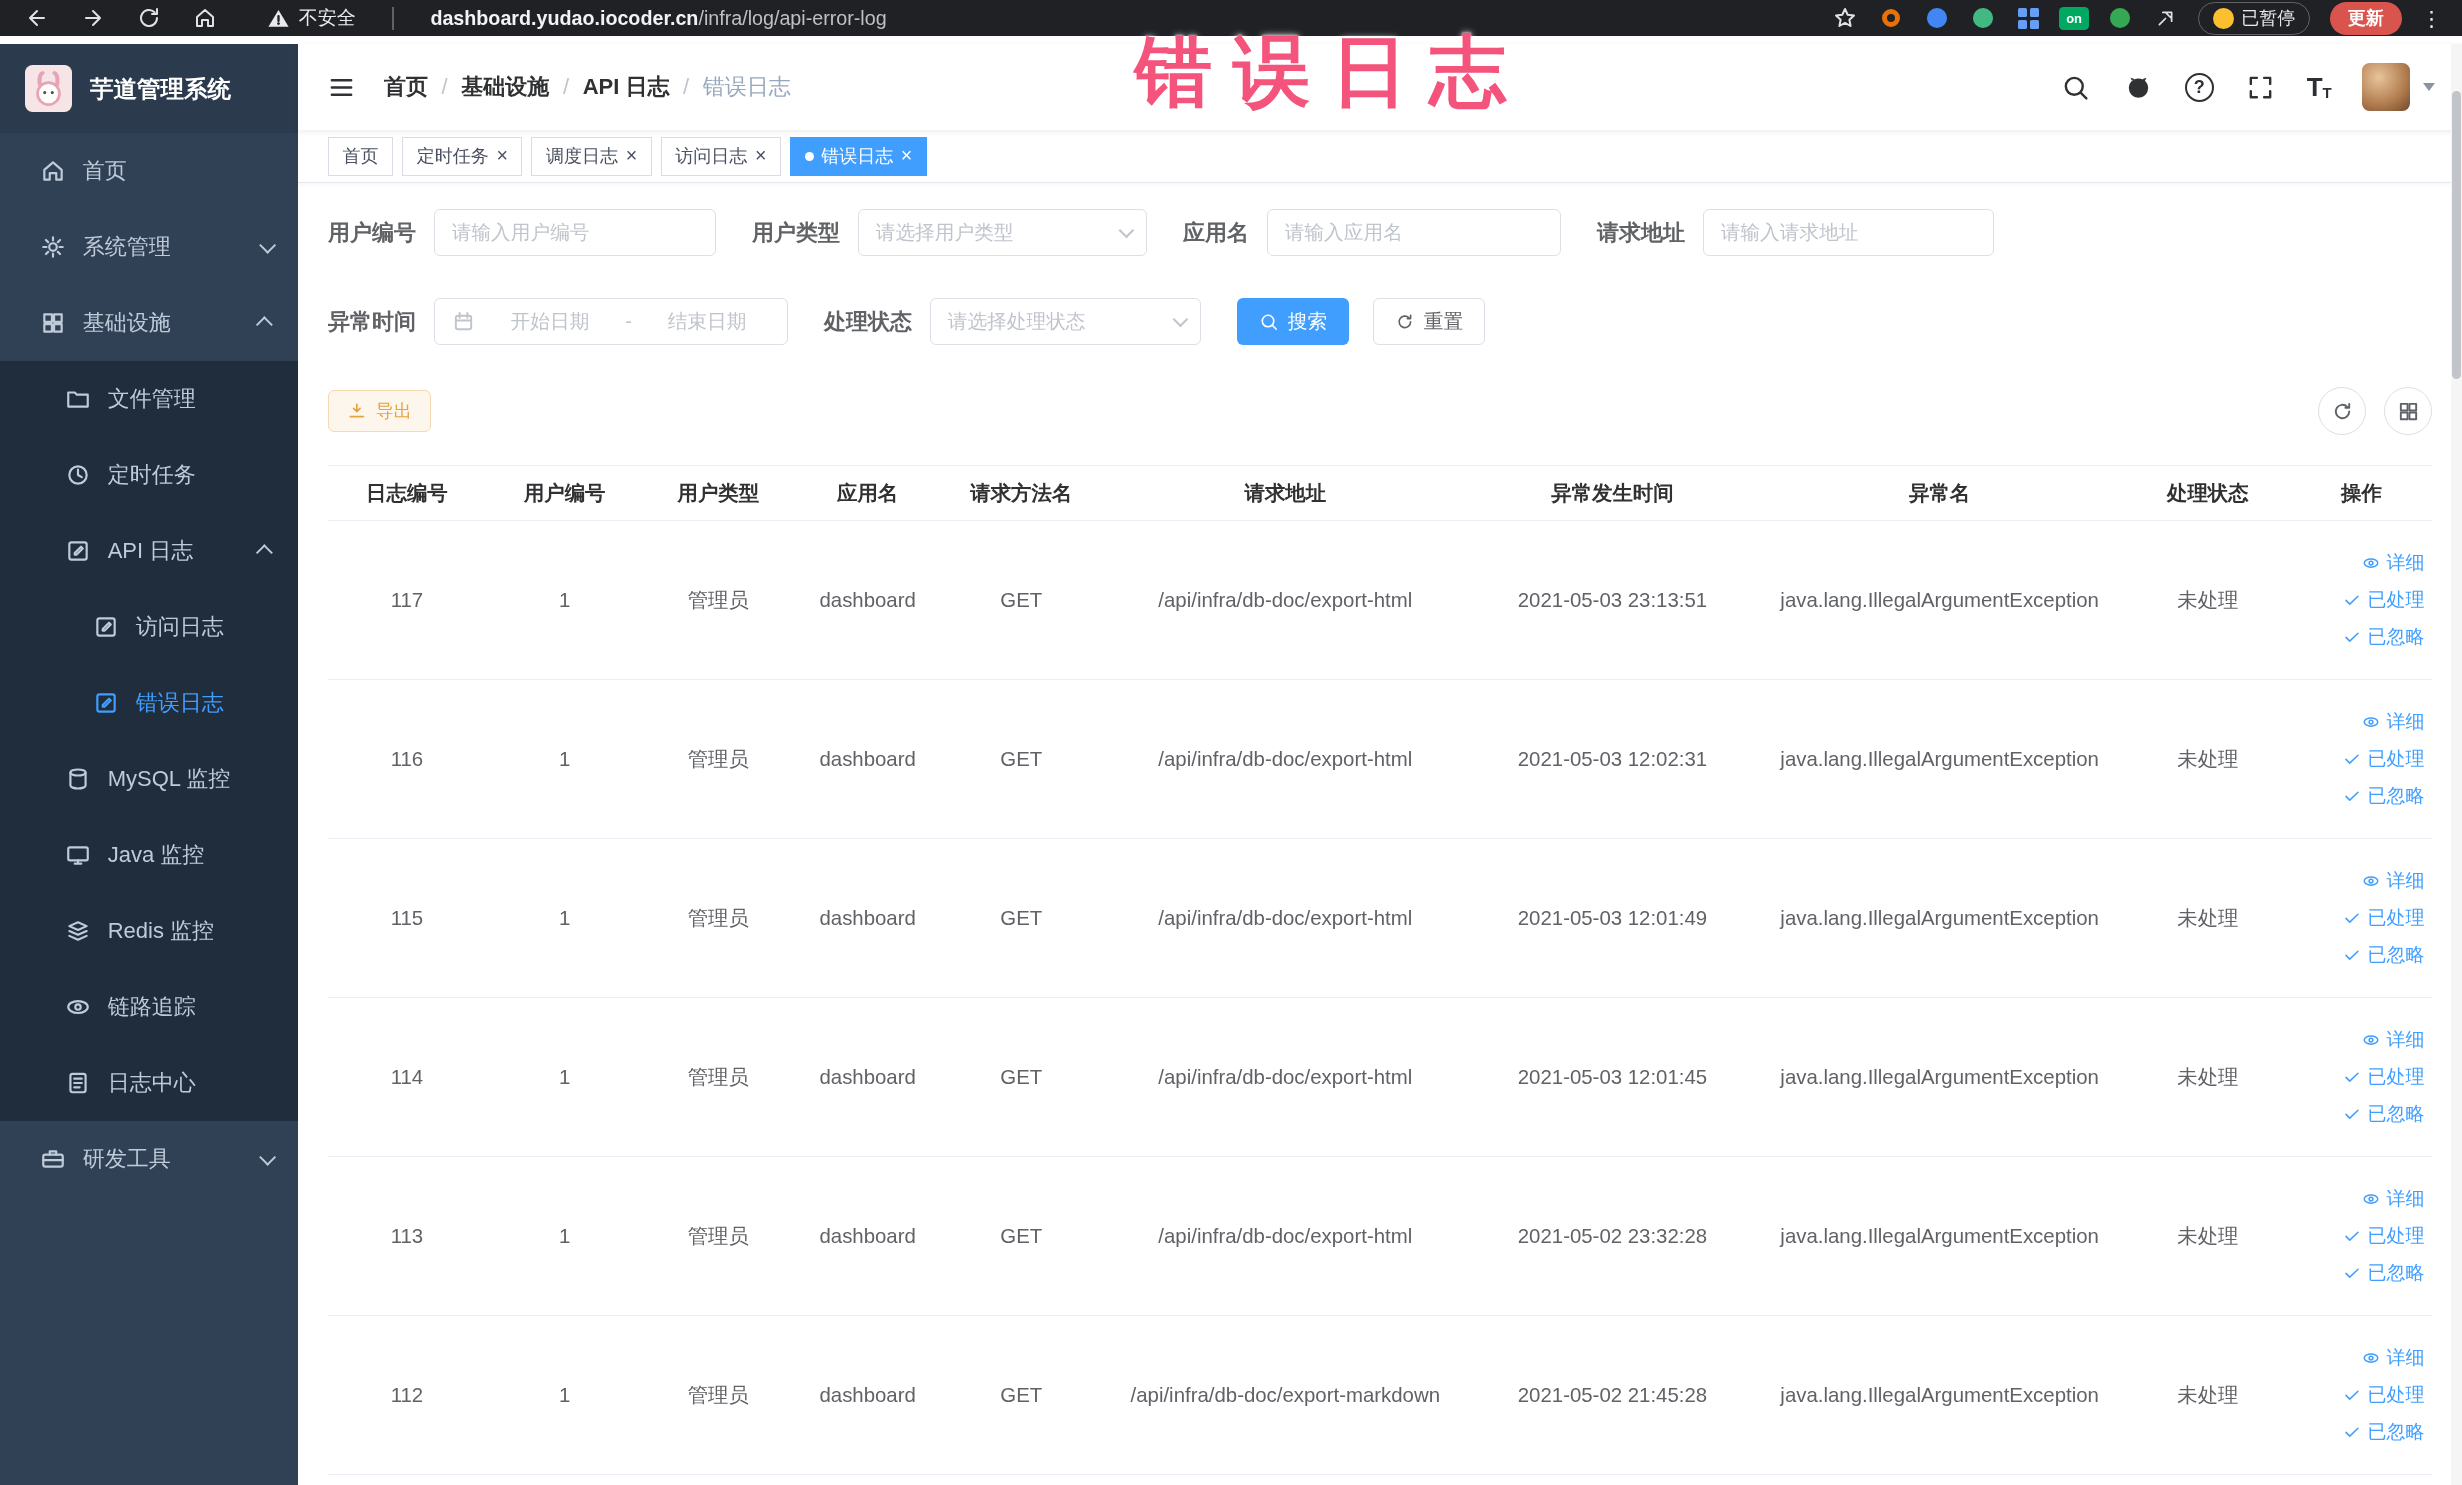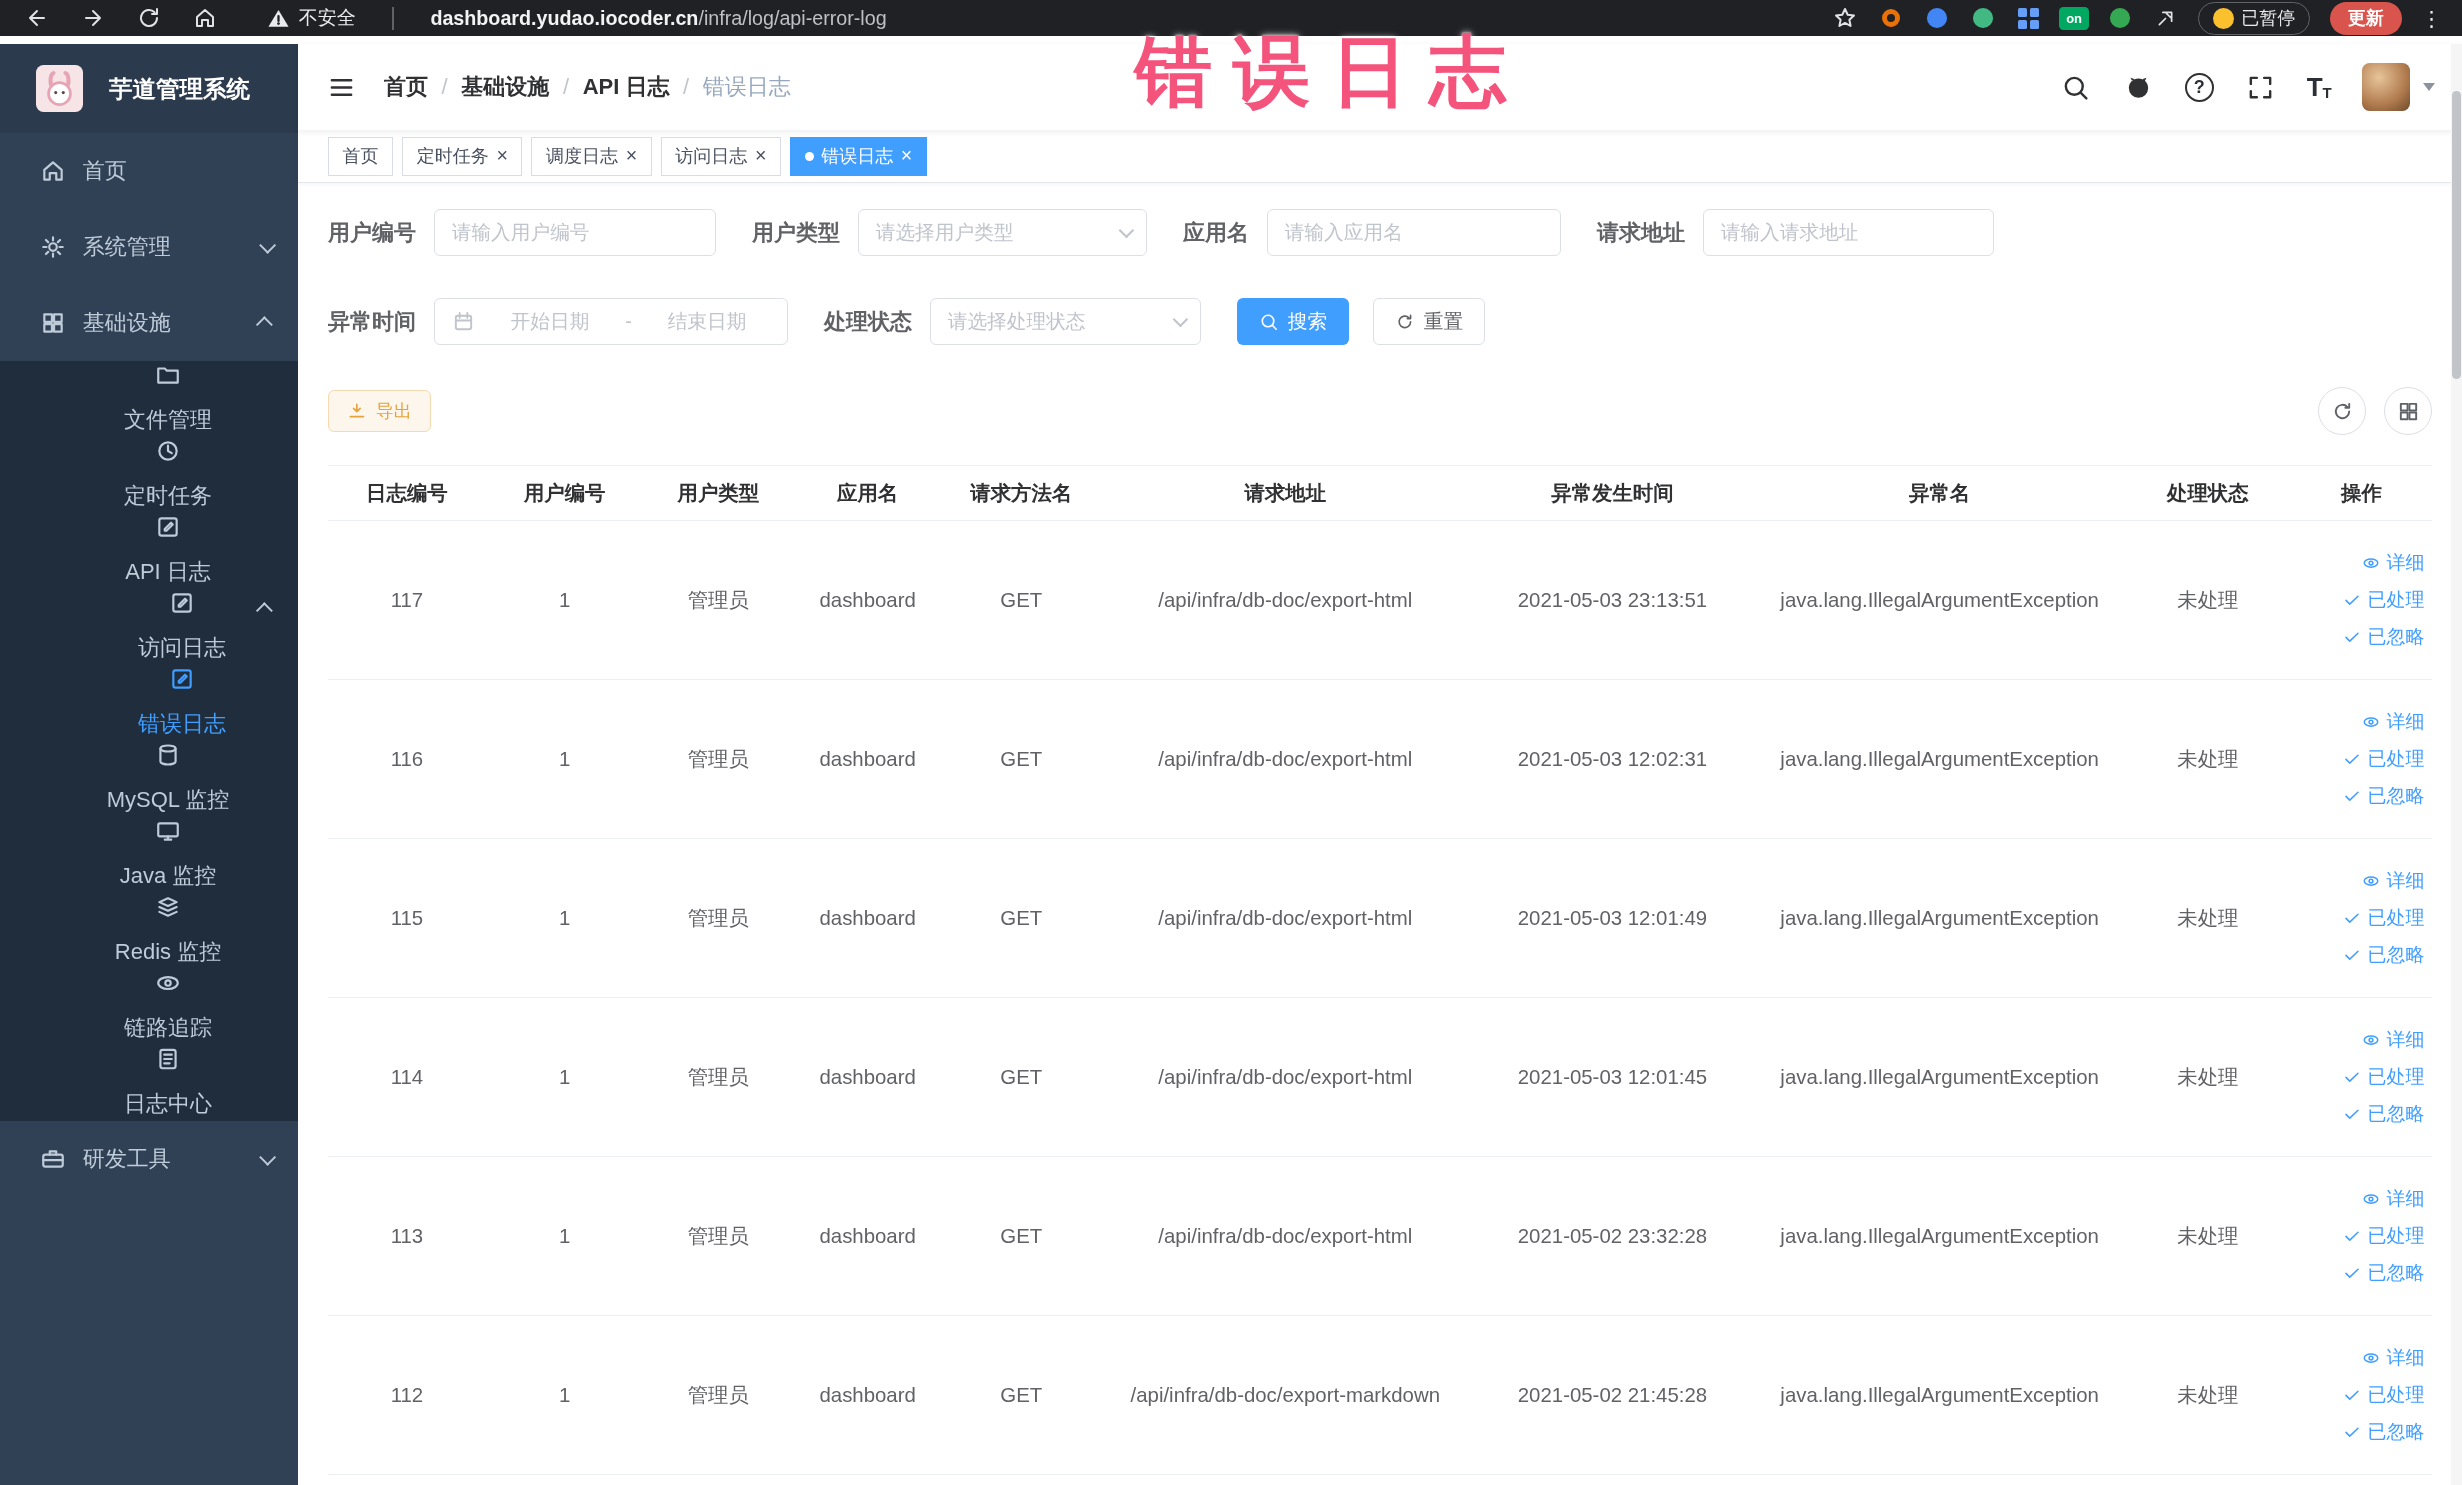--- a/index.html
+++ b/index.html
@@ -30,31 +30,31 @@
   .smiley{width:21px;height:21px;border-radius:50%;background:#fbc02d;position:relative;}
   .update-btn{display:flex;align-items:center;gap:6px;background:#d9544c;color:#fff;border-radius:756px;
     height:33px;padding:0 18px;font-size:18px;font-weight:700;}
   .vdots{font-size:21px;color:#e8eaed;line-height:1;}
 
   
   .app{position:absolute;top:44px;left:0;width:2462px;height:1442px;display:flex;}
 
   
   .sidebar{width:298px;height:100%;background:#304156;flex:none;color:#bfcbd9;overflow:hidden;}
-  .logo-row{height:89px;display:flex;align-items:center;padding-left:36px;gap:26px;background:#2b3a4d;}
+  .logo-row{height:89px;display:flex;align-items:center;padding-left:25px;gap:18px;background:#2b3a4d;}
   .logo-img{width:47px;height:47px;border-radius:7.6px;background:#f6e4e6;display:flex;align-items:center;justify-content:center;overflow:hidden;}
   .logo-img svg{width:41px;height:41px;}
   .logo-title{color:#fff;font-size:23.5px;font-weight:700;white-space:nowrap;}
   .s-item{height:76px;display:flex;align-items:center;gap:16.7px;font-size:22px;color:#bfcbd9;cursor:pointer;padding-right:26px;}
   .s-item .micon{width:27px;height:27px;flex:none;display:inline-flex;align-items:center;justify-content:center;}
   .s-item .micon svg{width:26px;height:26px;}
   .l1{padding-left:39px;}
   .l2{padding-left:64px;}
   .l3{padding-left:92px;}
-  .sub{background:#1f2d3d;flex-direction:column;}
+  .sub{background:#1f2d3d;}
   .s-item.active{color:#409eff;}
   .chev{width:12px;height:12px;border-right:2.3px solid #bfcbd9;border-bottom:2.3px solid #bfcbd9;margin-left:auto;flex:none;}
   .chev.down{transform:rotate(45deg) translateY(-2.3px);}
   .chev.up{transform:rotate(-135deg) translateY(-2.3px);}
 
   
   .main{flex:1;display:flex;flex-direction:column;background:#fff;min-width:0;}
   .topbar{height:86px;display:flex;align-items:center;padding:0 27px;box-shadow:0 1.5px 6px rgba(0,21,41,.08);position:relative;z-index:5;background:#fff;}
   .fold{color:#5a5e66;margin-right:26px;}
   .fold svg{width:30px;height:30px;}

